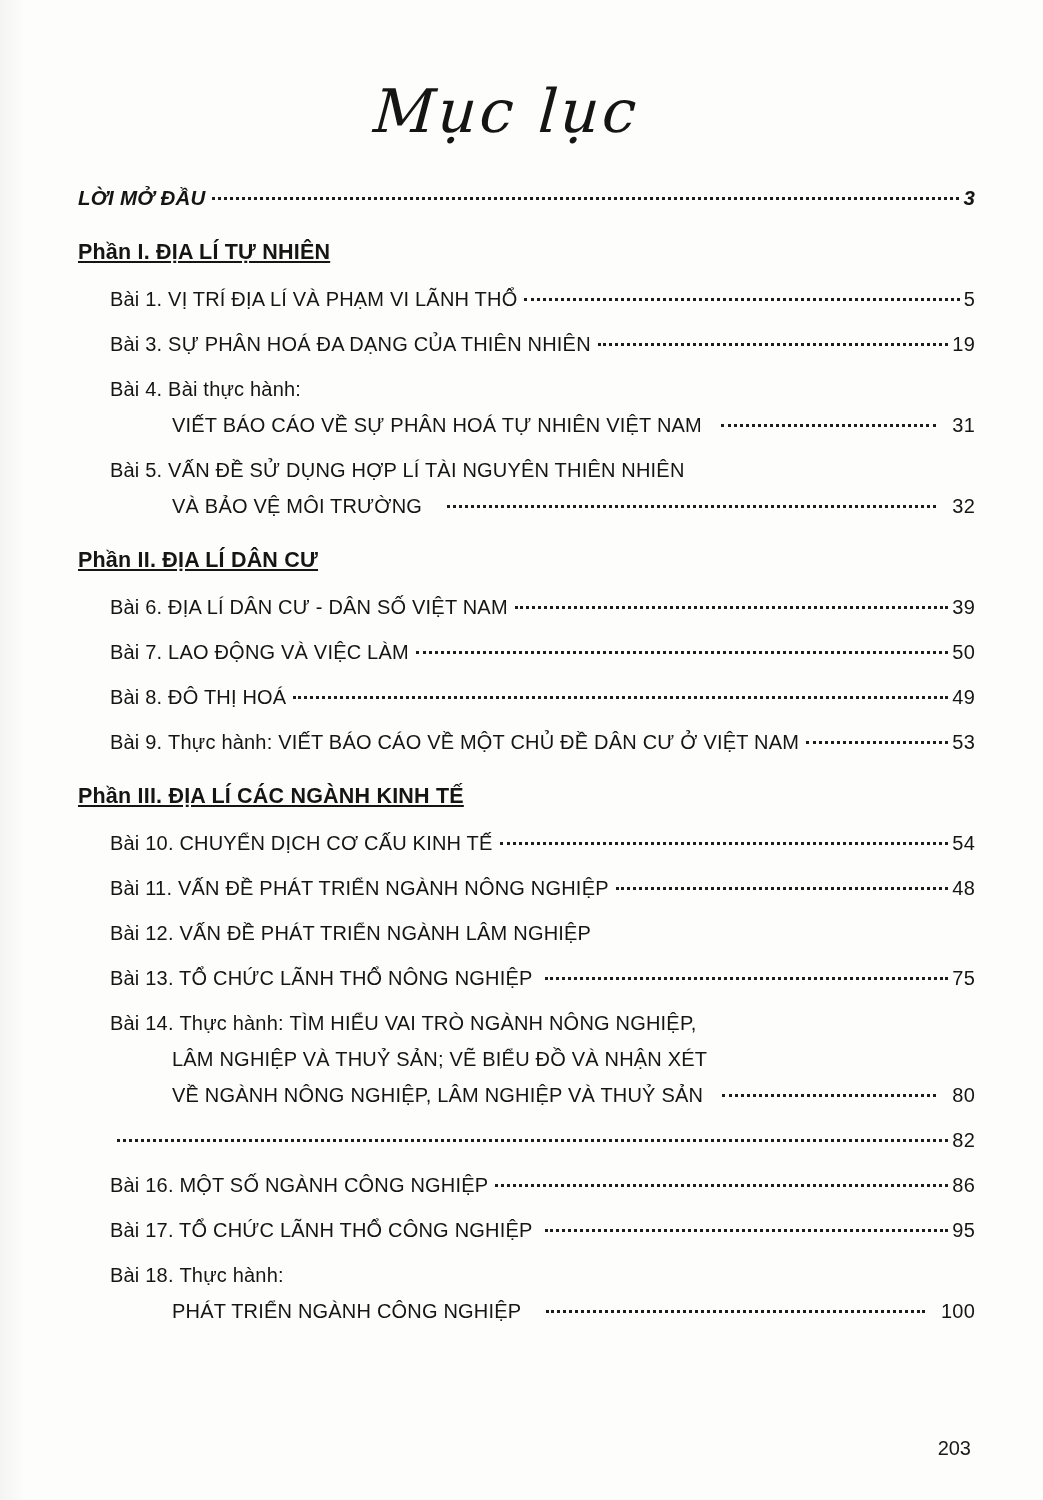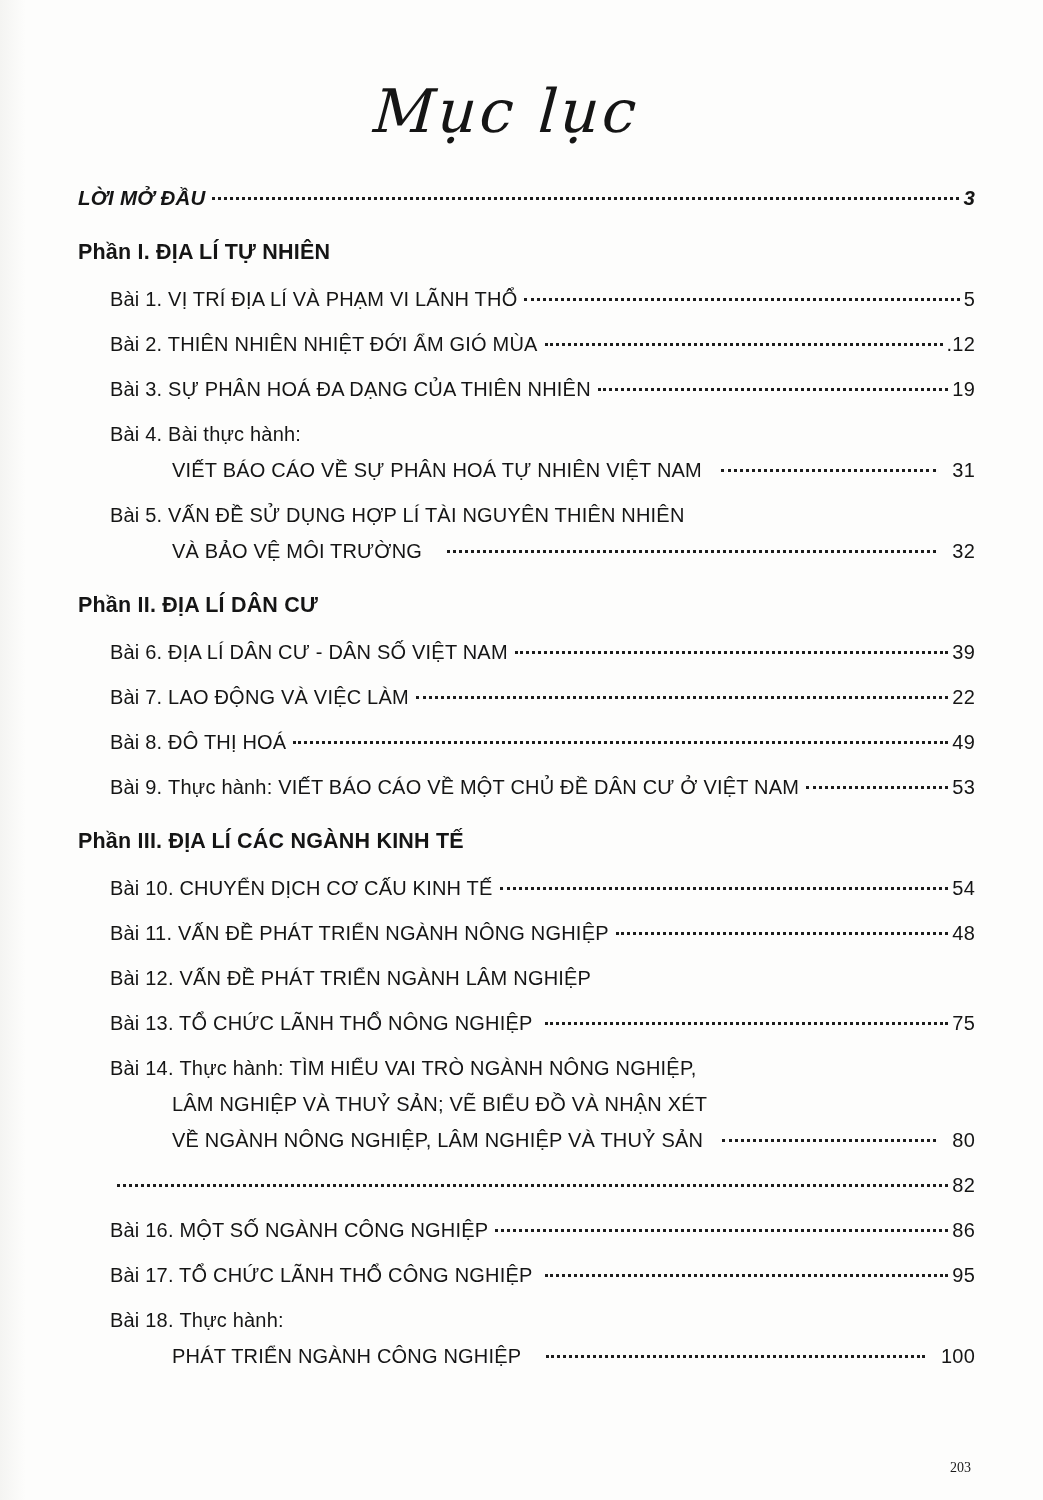--- a/index.html
+++ b/index.html
@@ -28,20 +28,21 @@
     letter-spacing: 3px;
     margin: 14px 40px 34px 0;
     transform: skewX(-4deg);
   }
   .toc { font-size: 20px; letter-spacing: 0.2px; }
   .section-heading {
     font-weight: bold;
     font-size: 21.5px;
     line-height: 28px;
     margin: 22px 0 15px 0;
+    text-decoration: underline;
   }
   .toc-entry { margin: 0 0 9px 32px; }
   .toc-entry.front {
     margin-left: 0;
     margin-bottom: 3px;
     font-weight: bold;
     font-style: italic;
     font-size: 20.5px;
   }
   .toc-line {
@@ -56,24 +57,23 @@
     flex: 1 1 auto;
     min-width: 22px;
     border-bottom: 3px dotted #1d1d1d;
     margin: 0 4px 0 7px;
     transform: translateY(-5px);
   }
   .pageno { white-space: nowrap; }
   .corner-pageno {
     position: absolute;
     right: 72px;
-    bottom: 24px;
-    font-size: 14px;
+    bottom: 40px;
+    font-size: 20px;
     color: #1a1a1a;
-    font-family: Liberation Serif, serif;
   }
 </style>
 </head>
 <body>
 
 <div class="page">
   <h1 class="doc-title">Mục lục</h1>
 
   <div class="toc">
       <div class="toc-entry front">
@@ -86,27 +86,20 @@
       <div class="section-heading">Phần I. ĐỊA LÍ TỰ NHIÊN</div>
       <div class="toc-entry">
         <div class="toc-line">
           <span class="txt">Bài 1. VỊ TRÍ ĐỊA LÍ VÀ PHẠM VI LÃNH THỔ</span>
           <span class="leader"></span>
           <span class="pageno">5</span>
         </div>
       </div>
       <div class="toc-entry">
         <div class="toc-line">
-          <span class="txt">Bài 2. THIÊN NHIÊN NHIỆT ĐỚI ẨM GIÓ MÙA</span>
-          <span class="leader"></span>
-          <span class="pageno">.12</span>
-        </div>
-      </div>
-      <div class="toc-entry">
-        <div class="toc-line">
           <span class="txt">Bài 3. SỰ PHÂN HOÁ ĐA DẠNG CỦA THIÊN NHIÊN</span>
           <span class="leader"></span>
           <span class="pageno">19</span>
         </div>
       </div>
       <div class="toc-entry">
         <div class="toc-line">
           <span class="txt">Bài 4. </span>
           <span class="txt italic">Bài thực hành:</span>
         </div>
@@ -131,21 +124,21 @@
         <div class="toc-line">
           <span class="txt">Bài 6. ĐỊA LÍ DÂN CƯ - DÂN SỐ VIỆT NAM</span>
           <span class="leader"></span>
           <span class="pageno">39</span>
         </div>
       </div>
       <div class="toc-entry">
         <div class="toc-line">
           <span class="txt">Bài 7. LAO ĐỘNG VÀ VIỆC LÀM</span>
           <span class="leader"></span>
-          <span class="pageno">22</span>
+          <span class="pageno">50</span>
         </div>
       </div>
       <div class="toc-entry">
         <div class="toc-line">
           <span class="txt">Bài 8. ĐÔ THỊ HOÁ</span>
           <span class="leader"></span>
           <span class="pageno">49</span>
         </div>
       </div>
       <div class="toc-entry">

